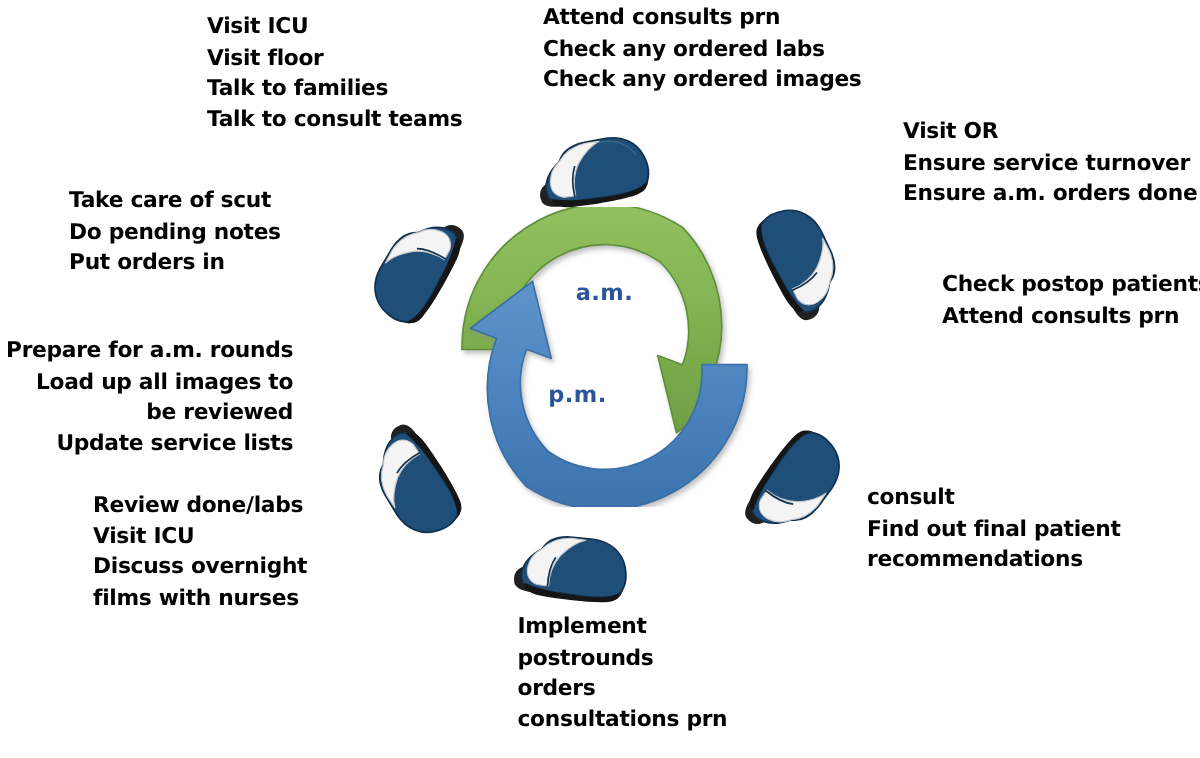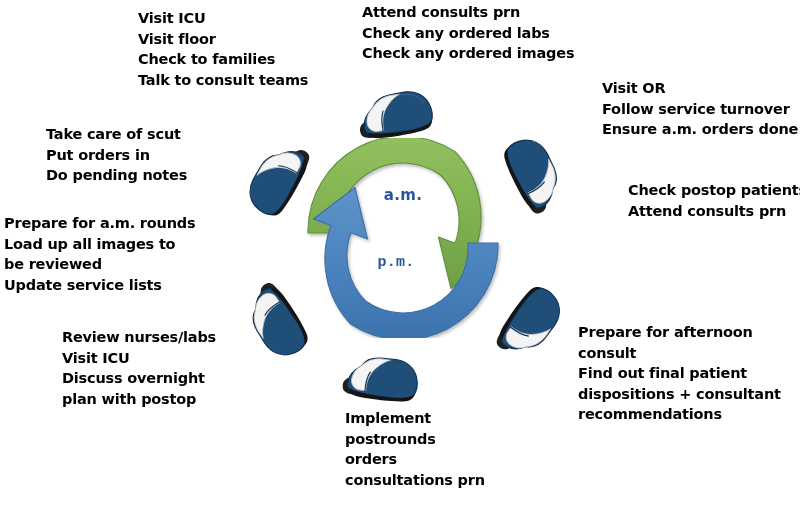--- a/index.html
+++ b/index.html
@@ -39,92 +39,90 @@
     position: absolute;
     font-family: "DejaVu Sans", sans-serif;
     font-weight: bold;
     font-size: 15px;
     color: #2a5699;
     letter-spacing: 0.3px;
     text-align: center;
     width: 80px;
   }
   #label-am { left: 75px; top: 48px; }
-  #label-pm { left: 68px; top: 116px; font-family: Liberation Mono, monospace; }
+  #label-pm { left: 57px; top: 116px; }
 
   
   .clog {
     position: absolute;
     width: 86px;
     height: 52px;
   }
   .clog svg { display: block; width: 100%; height: 100%; overflow: visible; }
 </style>
 </head>
 <body>
 
 <div id="canvas">
 
   <div class="task-block" id="blk-top-left" style="left:138px; top:8px;">
     <span class="task-line">Visit ICU</span>
     <span class="task-line">Visit floor</span>
-    <span class="task-line">Check to families</span>
+    <span class="task-line">Talk to families</span>
     <span class="task-line">Talk to consult teams</span>
   </div>
 
   <div class="task-block" id="blk-top-center" style="left:362px; top:2px;">
     <span class="task-line">Attend consults prn</span>
     <span class="task-line">Check any ordered labs</span>
     <span class="task-line">Check any ordered images</span>
   </div>
 
   <div class="task-block" id="blk-top-right" style="left:602px; top:78px;">
     <span class="task-line">Visit OR</span>
-    <span class="task-line">Follow service turnover</span>
+    <span class="task-line">Ensure service turnover</span>
     <span class="task-line">Ensure a.m. orders done</span>
   </div>
 
   <div class="task-block" id="blk-right-upper" style="left:628px; top:180px;">
     <span class="task-line">Check postop patients</span>
     <span class="task-line">Attend consults prn</span>
   </div>
 
   <div class="task-block" id="blk-right-lower" style="left:578px; top:322px;">
-    <span class="task-line">Prepare for afternoon</span>
     <span class="task-line">consult</span>
     <span class="task-line">Find out final patient</span>
-    <span class="task-line">dispositions + consultant</span>
     <span class="task-line">recommendations</span>
   </div>
 
   <div class="task-block" id="blk-bottom-center" style="left:345px; top:408px;">
     <span class="task-line">Implement</span>
     <span class="task-line">postrounds</span>
     <span class="task-line">orders</span>
     <span class="task-line">consultations prn</span>
   </div>
 
   <div class="task-block" id="blk-bottom-left" style="left:62px; top:327px;">
-    <span class="task-line">Review nurses/labs</span>
+    <span class="task-line">Review done/labs</span>
     <span class="task-line">Visit ICU</span>
     <span class="task-line">Discuss overnight</span>
-    <span class="task-line">plan with postop</span>
-  </div>
-
-  <div class="task-block" id="blk-left-lower" style="left:4px; top:213px;">
+    <span class="task-line">films with nurses</span>
+  </div>
+
+  <div class="task-block" id="blk-left-lower" style="left:4px; top:224px;text-align:right;">
     <span class="task-line">Prepare for a.m. rounds</span>
     <span class="task-line">Load up all images to</span>
     <span class="task-line">be reviewed</span>
     <span class="task-line">Update service lists</span>
   </div>
 
   <div class="task-block" id="blk-left-upper" style="left:46px; top:124px;">
     <span class="task-line">Take care of scut</span>
+    <span class="task-line">Do pending notes</span>
     <span class="task-line">Put orders in</span>
-    <span class="task-line">Do pending notes</span>
   </div>
 
   <div id="cycle">
     <svg viewBox="0 0 230 200" width="230" height="200" aria-hidden="true">
       <defs>
         <linearGradient id="gradGreen" x1="0" y1="0" x2="0" y2="1">
           <stop offset="0%" stop-color="#93c05f"></stop>
           <stop offset="55%" stop-color="#7fb04f"></stop>
           <stop offset="100%" stop-color="#6e9f44"></stop>
         </linearGradient>

